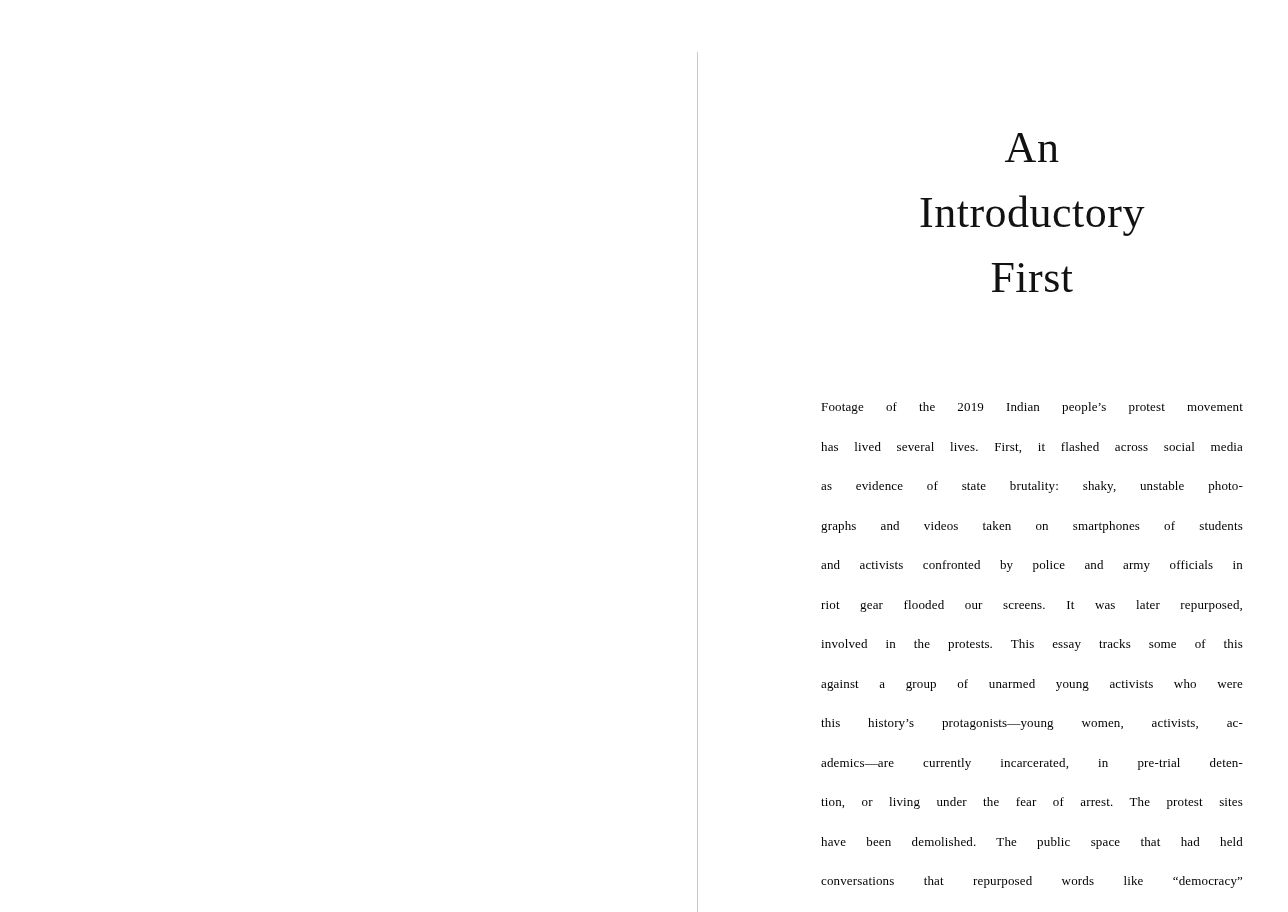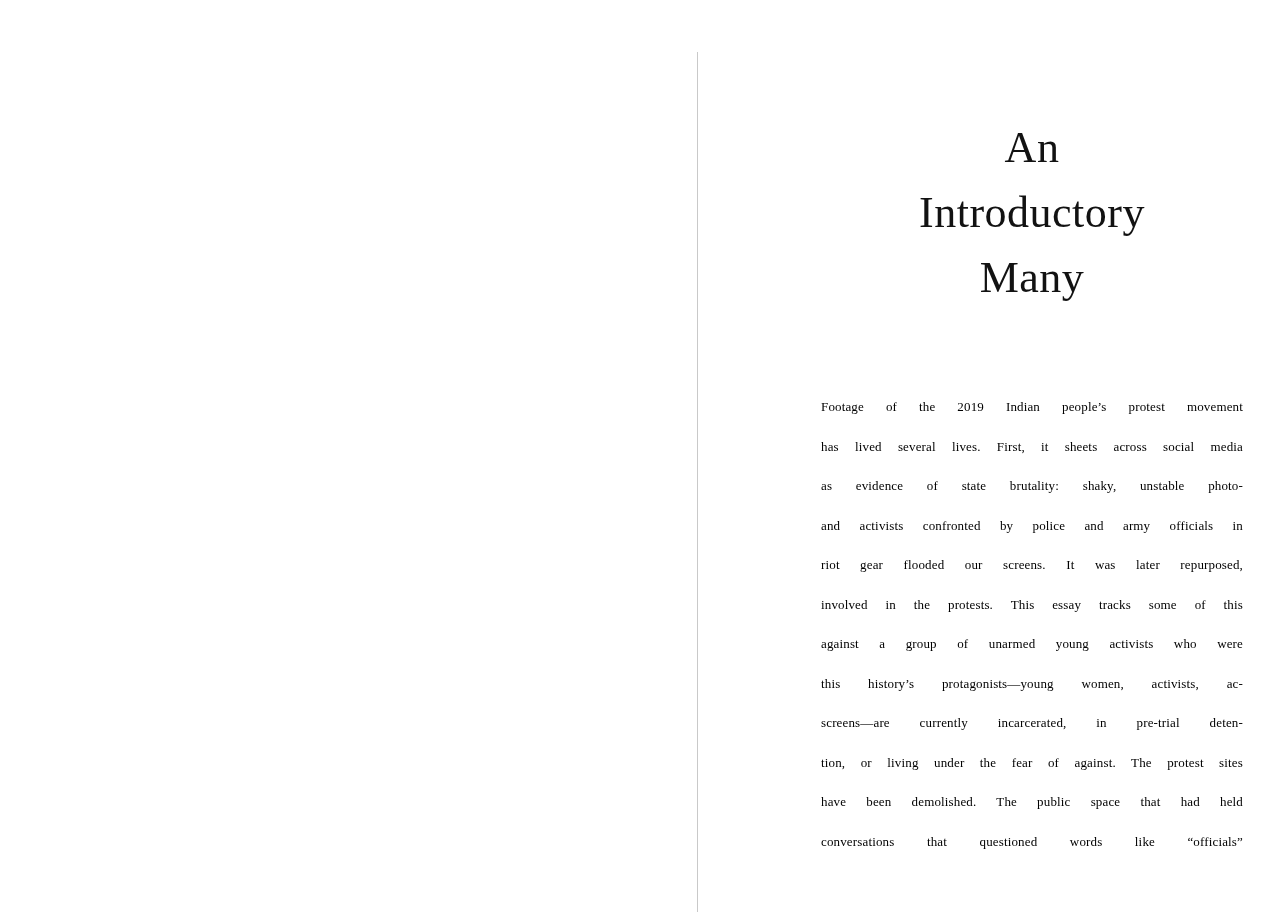--- a/index.html
+++ b/index.html
@@ -77,35 +77,36 @@
 
 <div class="spread">
   <div class="page-left"></div>
   <div class="page-divider"></div>
   <div class="page-right">
     <div class="content">
 
       <h1 class="chapter-title">
         <span class="title-line">An</span>
         <span class="title-line">Introductory</span>
-        <span class="title-line">Many</span>
+        <span class="title-line">First</span>
       </h1>
 
       <div class="body-paragraph">
         <div class="body-line">Footage of the 2019 Indian people’s protest movement</div>
-        <div class="body-line">has lived several lives. First, it sheets across social media</div>
+        <div class="body-line">has lived several lives. First, it flashed across social media</div>
         <div class="body-line">as evidence of state brutality: shaky, unstable photo-</div>
+        <div class="body-line">graphs and videos taken on smartphones of students</div>
         <div class="body-line">and activists confronted by police and army officials in</div>
         <div class="body-line">riot gear flooded our screens. It was later repurposed,</div>
         <div class="body-line">involved in the protests. This essay tracks some of this</div>
         <div class="body-line">against a group of unarmed young activists who were</div>
         <div class="body-line">this history’s protagonists—young women, activists, ac-</div>
-        <div class="body-line">screens—are currently incarcerated, in pre-trial deten-</div>
-        <div class="body-line">tion, or living under the fear of against. The protest sites</div>
+        <div class="body-line">ademics—are currently incarcerated, in pre-trial deten-</div>
+        <div class="body-line">tion, or living under the fear of arrest. The protest sites</div>
         <div class="body-line">have been demolished. The public space that had held</div>
-        <div class="body-line">conversations that questioned words like “officials”</div>
+        <div class="body-line">conversations that repurposed words like “democracy”</div>
       </div>
 
       <div class="page-number">7</div>
 
     </div>
   </div>
 </div>
 
 </body></html>

